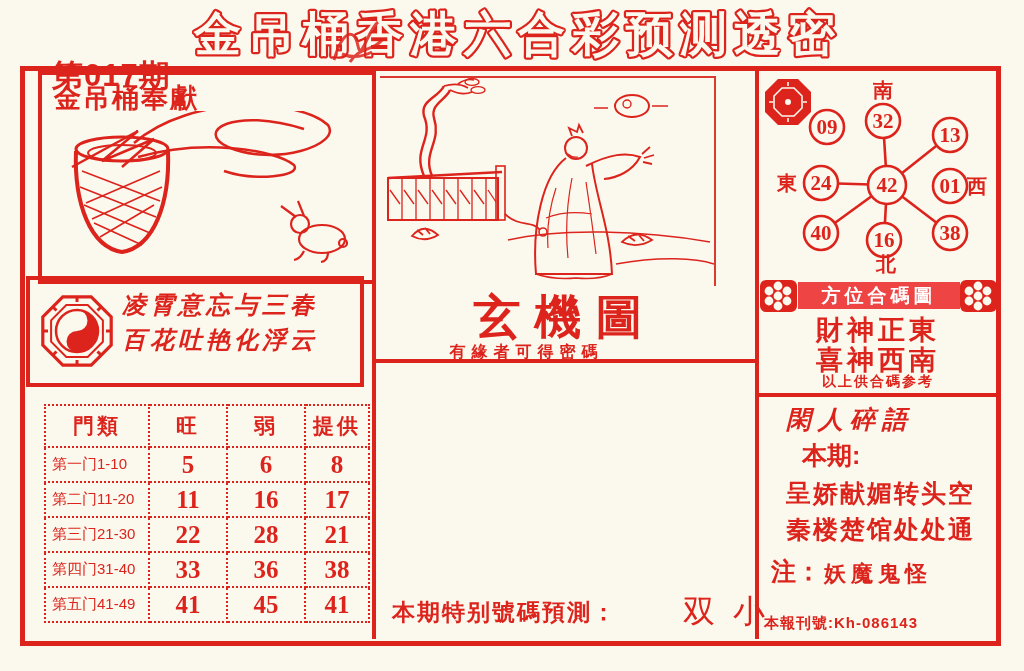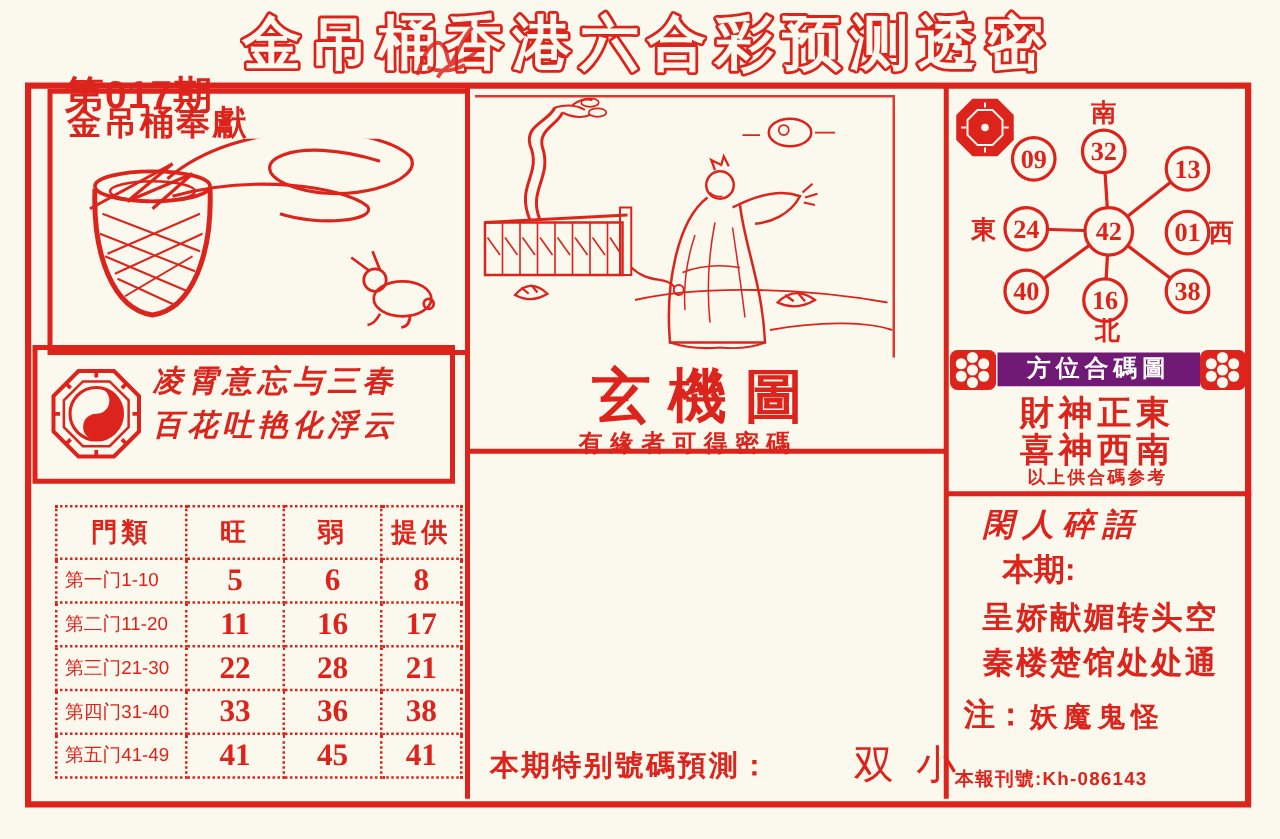--- a/index.html
+++ b/index.html
@@ -30,30 +30,30 @@
   
   .gate-table{left:44px;top:404px;border-collapse:collapse;}
   .gate-table td{border:2.5px dotted #dc241c;text-align:center;vertical-align:middle;padding:0;}
   .gate-table .hdr{font-weight:bold;font-size:21px;height:40px;letter-spacing:3px;}
   .gate-table .lbl{font-weight:normal;font-size:15px;width:96px;height:33px;text-align:left;padding-left:6px;}
   .gate-table .num{font-family:"Liberation Serif",serif;font-weight:bold;font-size:25px;}
   .gate-table .c2{width:76px;} .gate-table .c3{width:76px;} .gate-table .c4{width:62px;}
   
   .illus-box{left:380px;top:76px;width:334px;height:208px;border-top:2px solid #da3a30;border-right:2px solid #da3a30;}
   .mystery-title{left:376px;top:286px;width:378px;text-align:center;font-weight:bold;font-size:47px;letter-spacing:14px;font-family:"Liberation Serif",serif;}
-  .mystery-caption{left:376px;top:342px;width:301px;text-align:center;font-weight:bold;font-size:19px;letter-spacing:6px;padding-left:24px;}
+  .mystery-caption{left:376px;top:342px;width:301px;text-align:center;font-weight:bold;font-size:16px;letter-spacing:6px;}
   .center-hline{left:374px;top:359px;width:383px;height:4px;}
   .pred-label{left:392px;top:597px;font-weight:bold;font-size:23px;letter-spacing:2px;}
   .pred-val{top:590px;font-size:32px;font-weight:400;}
   
   .compass-svg{left:760px;top:72px;}
   .compass-svg text.num{font-family:"Liberation Serif",serif;font-weight:bold;font-size:21px;fill:#dc241c;text-anchor:middle;}
   .compass-svg text.dir{font-weight:bold;font-size:20px;fill:#dc241c;text-anchor:middle;}
   .flower-svg{top:280px;}
-  .banner-bar{left:798px;top:282px;width:162px;height:27px;background:#701a75;color:#ffffff;
+  .banner-bar{left:798px;top:282px;width:162px;height:27px;background:#ef4444;color:#ffffff;
     font-weight:bold;font-size:19px;letter-spacing:4px;text-align:center;line-height:28px;}
   .fortune{left:760px;width:236px;text-align:center;font-weight:bold;font-size:27px;letter-spacing:4px;}
   .refnote{left:760px;top:373px;width:236px;text-align:center;font-weight:bold;font-size:14px;letter-spacing:2px;}
   .right-hline{left:757px;top:393px;width:244px;height:4px;}
   .gossip{left:786px;top:403px;font-family:"DejaVu Serif",serif;font-style:italic;font-weight:bold;font-size:25px;letter-spacing:7px;}
   .issue-label{left:767px;top:439px;font-weight:bold;font-size:25px;margin-left:35px;}
   .verse{left:786px;font-weight:bold;font-size:25px;letter-spacing:2px;}
   .note-label{left:771px;top:555px;font-weight:bold;font-size:25px;}
   .note-text{left:824px;top:559px;font-weight:bold;font-size:22px;letter-spacing:5px;}
   .pubno{left:764px;top:614px;font-weight:bold;font-size:15px;letter-spacing:1px;}

